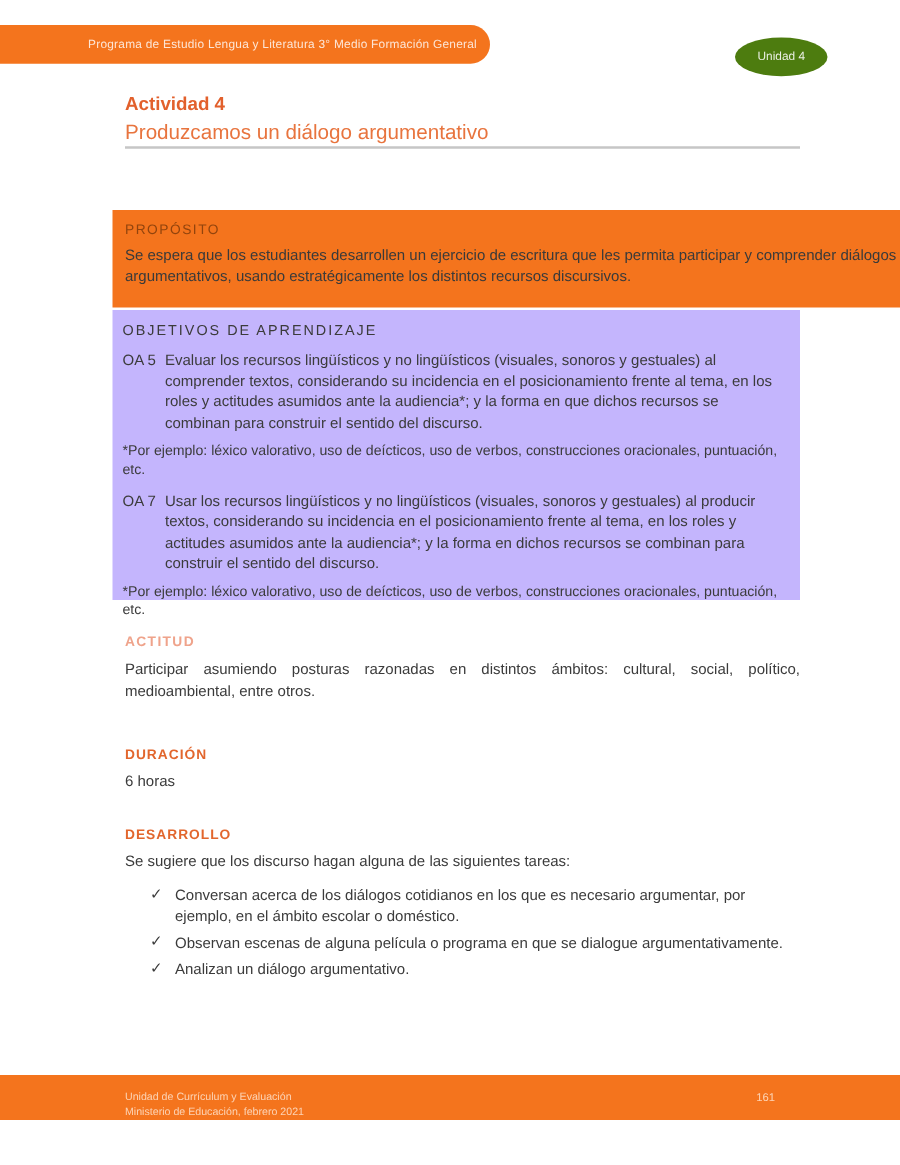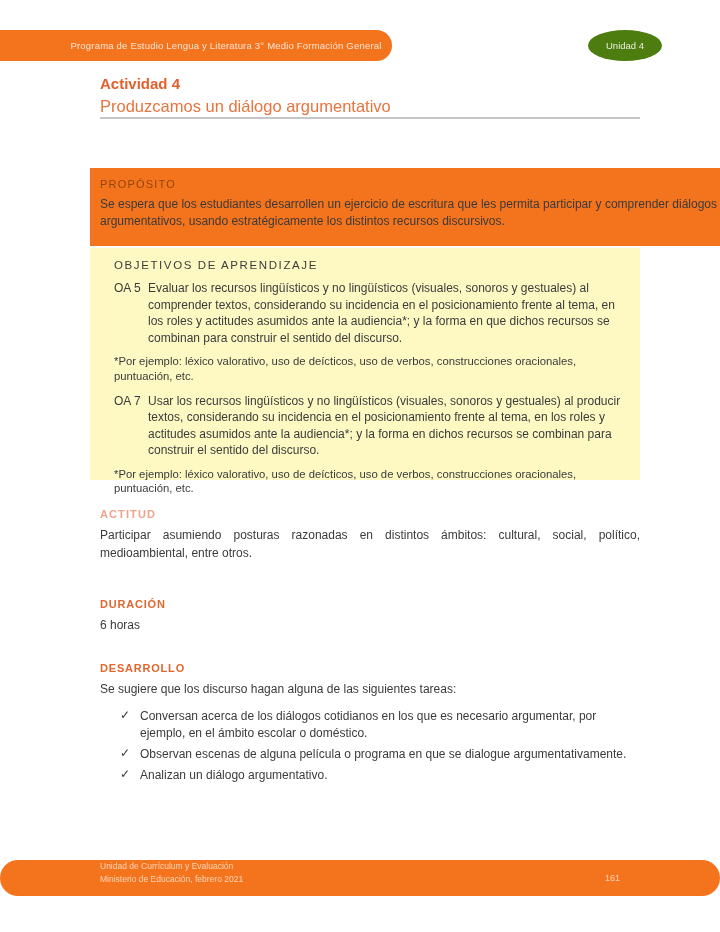--- a/index.html
+++ b/index.html
@@ -8,21 +8,21 @@
     position: relative;
     width: 720px; height: 932px;
     background: #ffffff;
     font-family: "Liberation Sans", sans-serif;
     color: #3b3b3b;
     overflow: hidden;
   }
 
   
   .header-bar {
-    position: absolute; top: 30px; left: 0;
+    position: absolute; top: 20px; left: 0;
     width: 392px; height: 31px;
     background: #f4741d;
     border-radius: 0 16px 16px 0;
     display: flex; align-items: center; justify-content: center;
     padding-left: 60px;
   }
   .header-bar span {
     color: rgba(255,255,255,0.82);
     font-size: 9.5px; letter-spacing: 0.2px;
   }
@@ -56,22 +56,22 @@
     font-size: 11px; letter-spacing: 1.2px; font-weight: normal;
   }
   .proposito-box p {
     margin-top: 6px; font-size: 12px; line-height: 1.38; color: #3a3a3a;
   }
 
   
   .objetivos-box {
     position: absolute; top: 248px; left: 90px;
     width: 550px; height: 232px;
-    background: #fef9c3;
-    padding: 11px 12px 10px 24px;
+    background: #c4b5fd;
+    padding: 11px 12px 10px 8px;
   }
   .objetivos-box .section-label {
     color: #3b3b3b; font-size: 11.5px; letter-spacing: 1.6px; font-weight: normal;
   }
   .oa-item { display: flex; margin-top: 9px; }
   .oa-code { width: 34px; flex: 0 0 34px; font-size: 12px; line-height: 1.38; }
   .oa-text { flex: 1; font-size: 12px; line-height: 1.38; }
   .oa-footnote { margin-top: 8px; font-size: 11.3px; line-height: 1.3; }
 
   
@@ -94,21 +94,21 @@
   .check-glyph {
     flex: 0 0 20px; margin-left: 20px; font-size: 12px; color: #3b3b3b;
   }
   .task-text { flex: 1; font-size: 12px; line-height: 1.42; }
 
   
   .footer-bar {
     position: absolute; top: 860px; left: 0;
     width: 720px; height: 36px;
     background: #f4741d;
-    display: flex; align-items: flex-start; border-radius: 18px;
+    display: flex; align-items: flex-end;
   }
   .footer-left { margin-left: 100px; }
   .footer-left div {
     color: rgba(255,237,222,0.78); font-size: 8.5px; line-height: 1.5;
   }
   .footer-page {
     position: absolute; right: 100px; top: 50%; transform: translateY(-50%);
     color: rgba(255,237,222,0.78); font-size: 9px;
   }
 </style>

